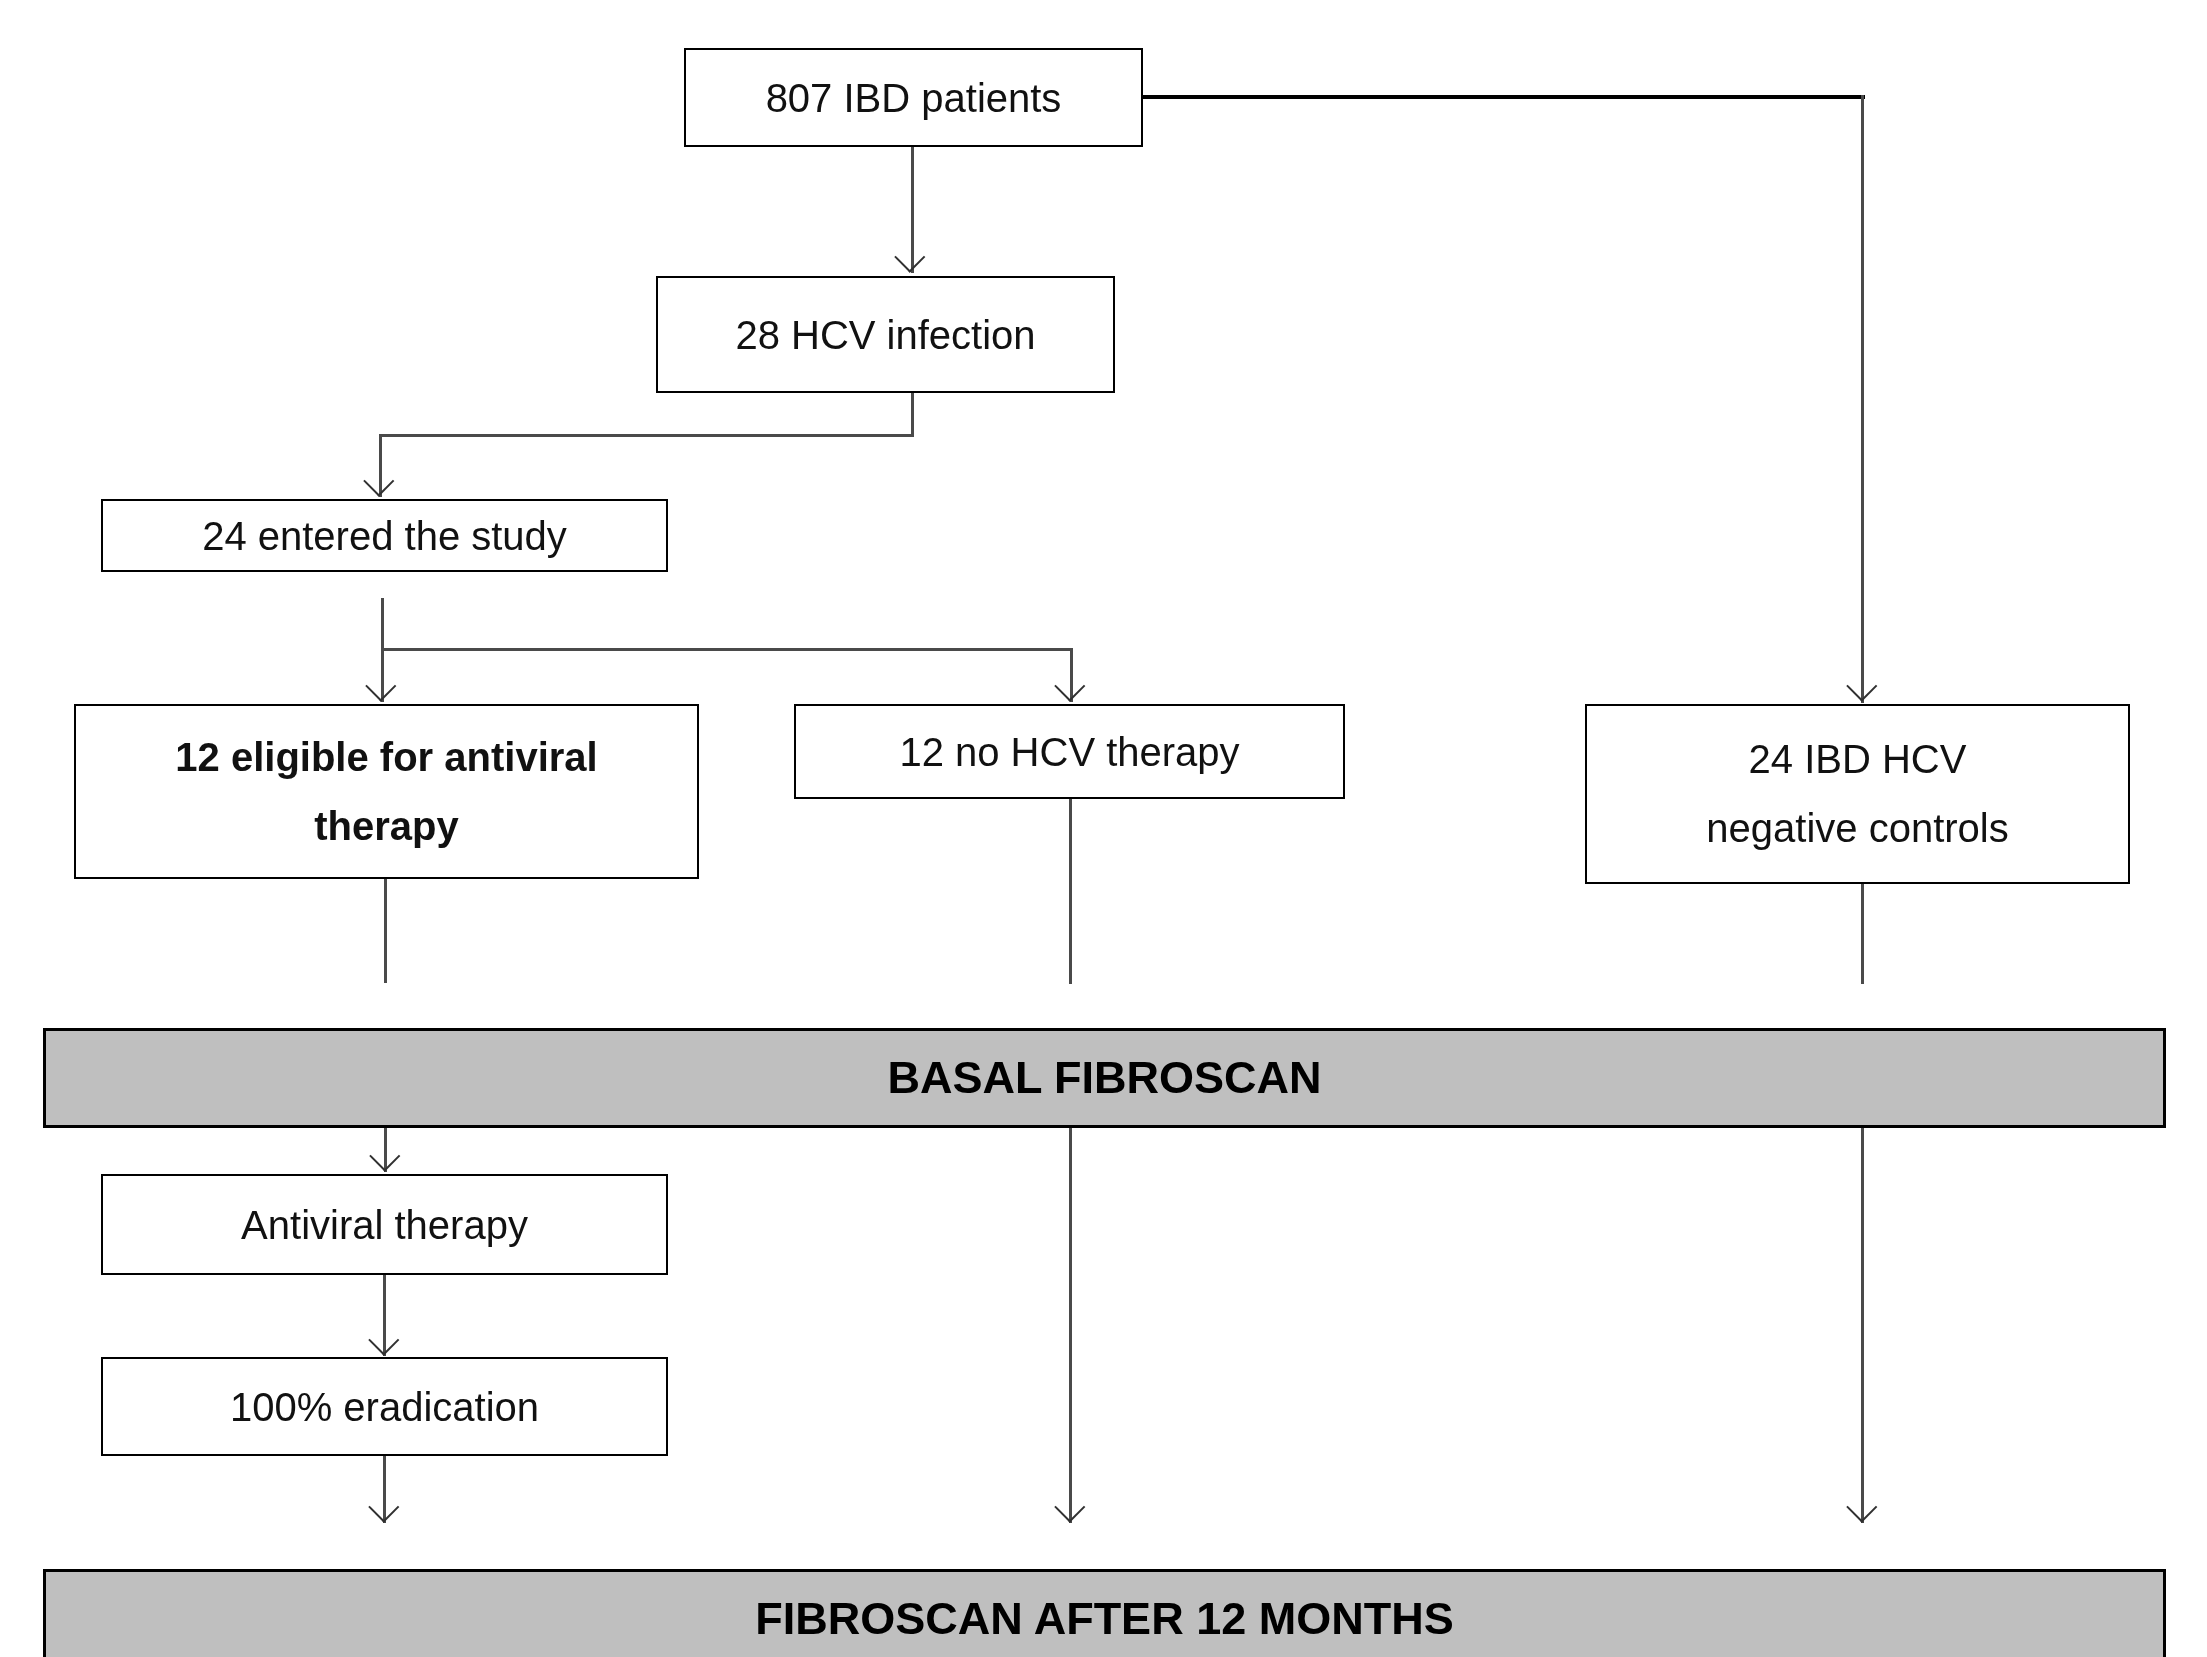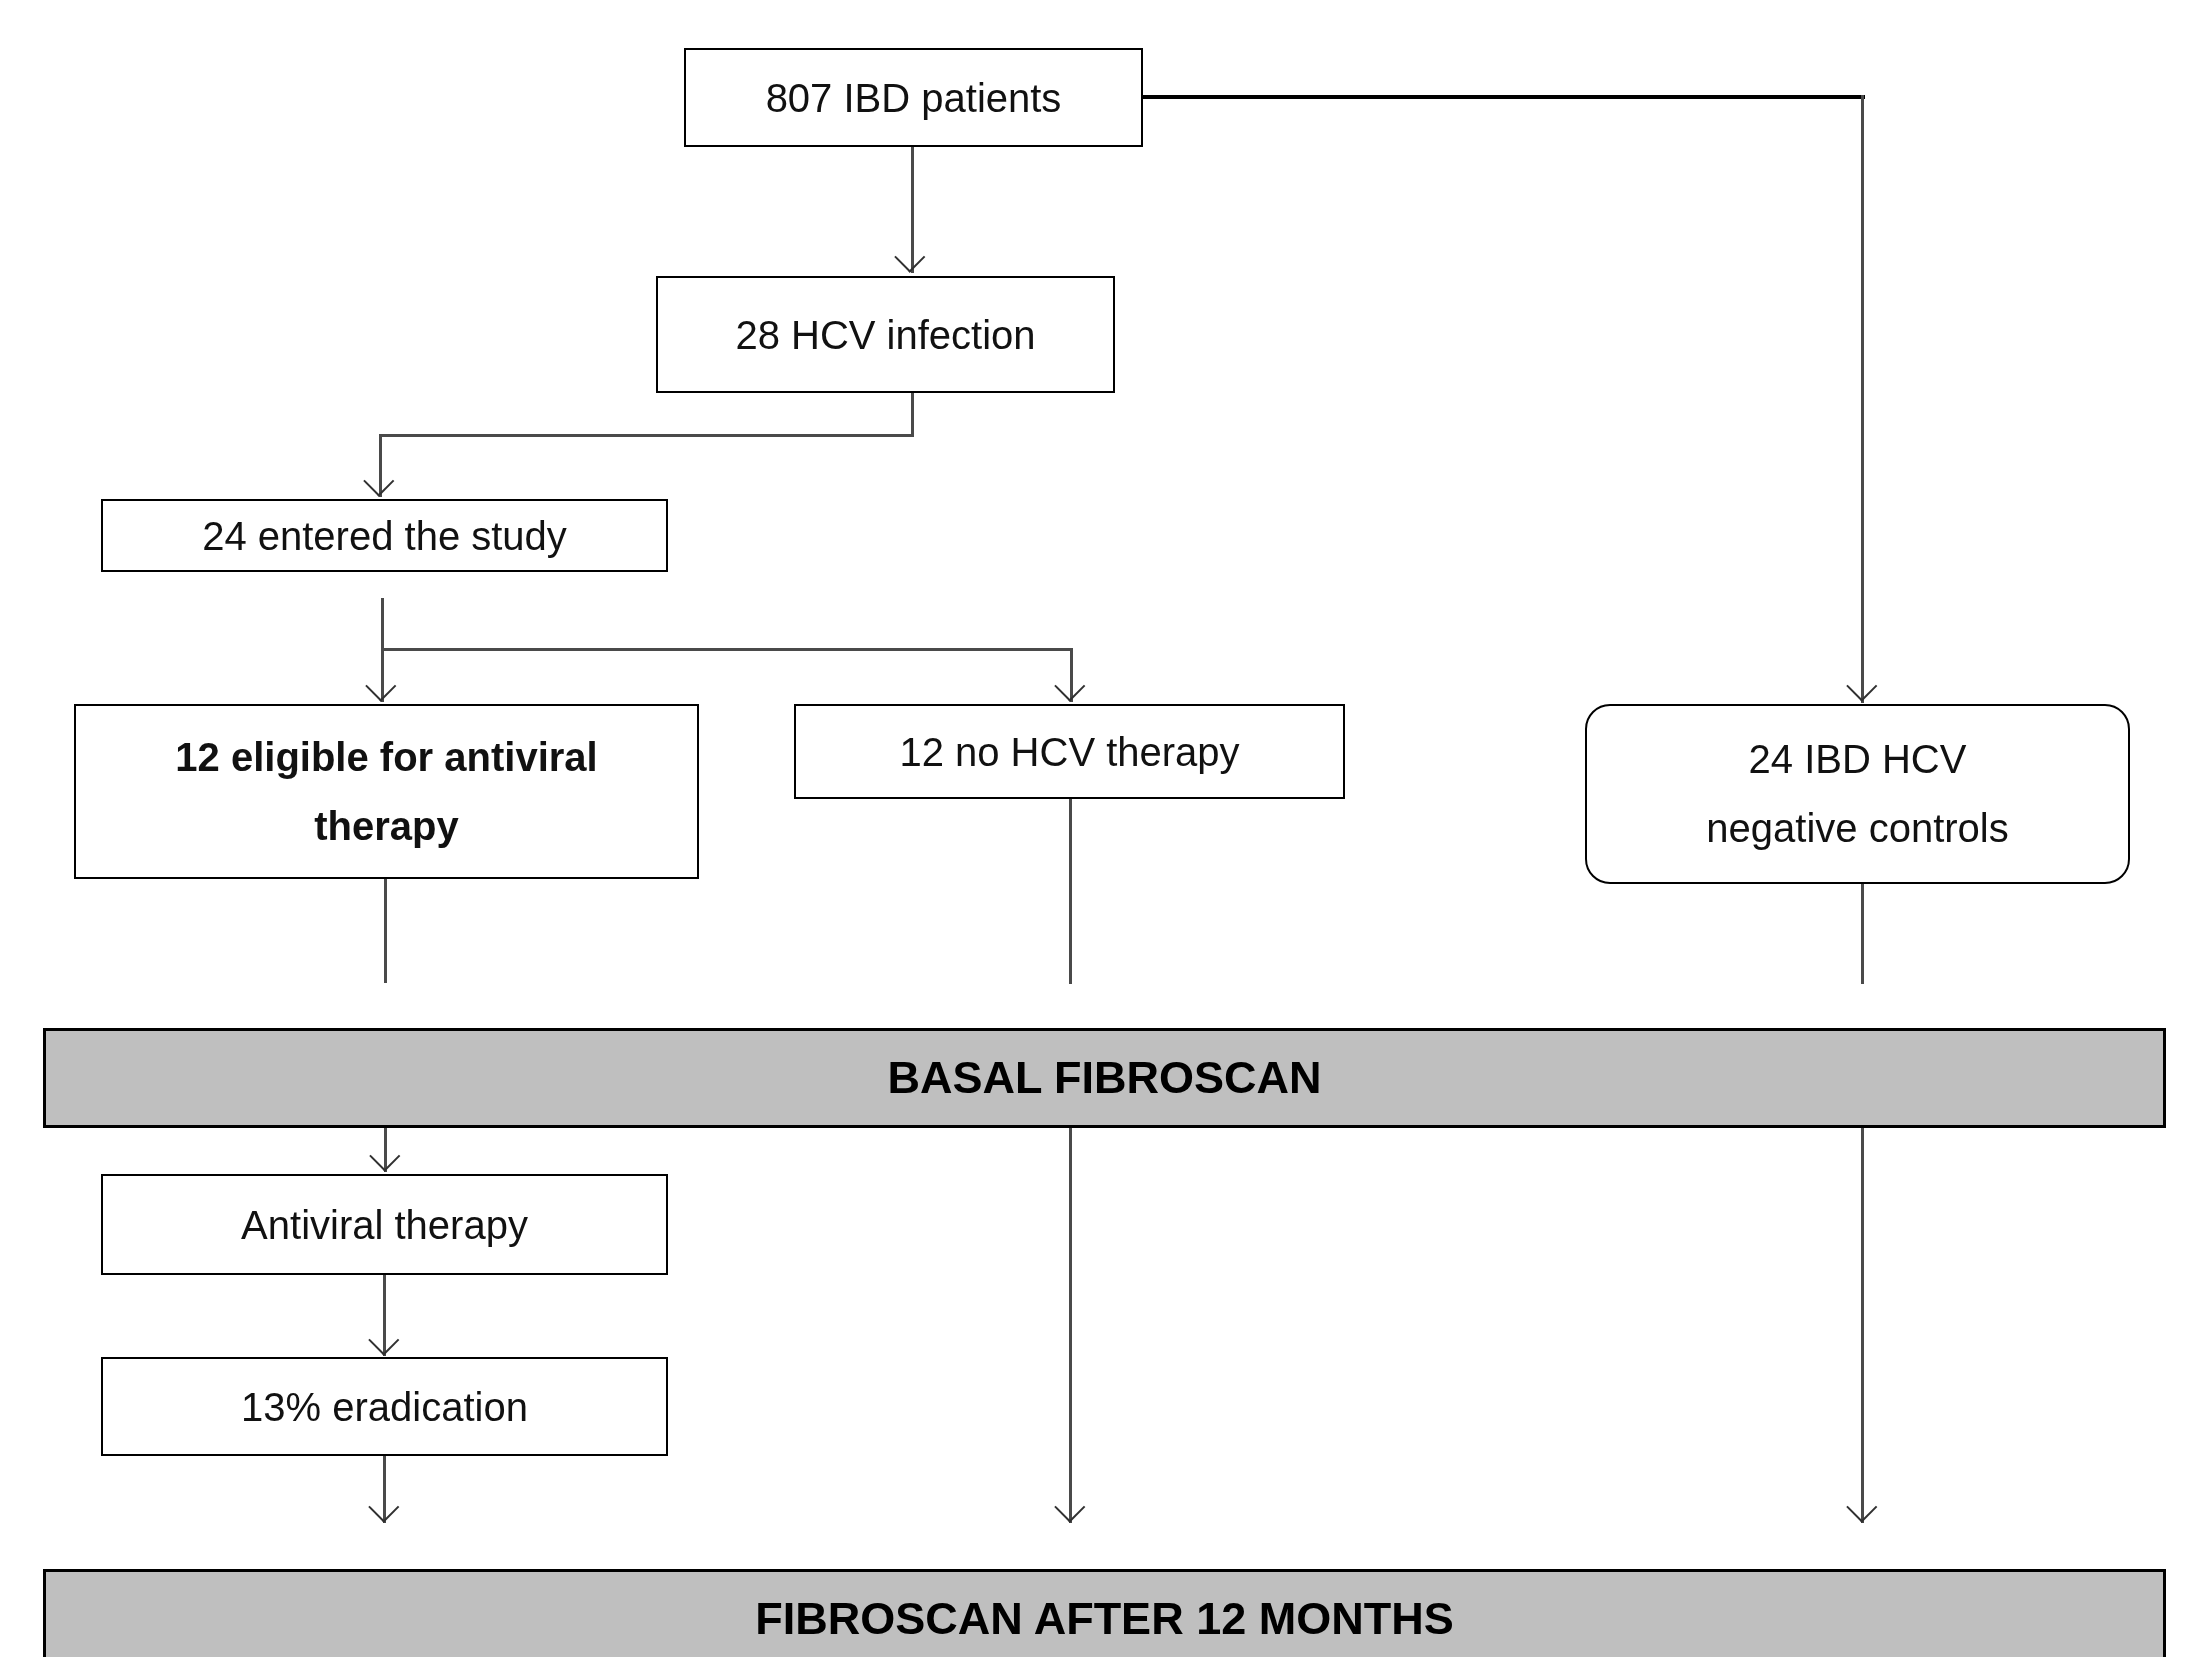--- a/index.html
+++ b/index.html
@@ -107,24 +107,24 @@
   <div class="node" style="left:684px; top:48px; width:459px; height:99px;">807 IBD patients</div>
 
   <div class="node" style="left:656px; top:276px; width:459px; height:117px;">28 HCV infection</div>
 
   <div class="node" style="left:101px; top:499px; width:567px; height:73px;">24 entered the study</div>
 
   <div class="node two-line" style="left:74px; top:704px; width:625px; height:175px; padding:0 56px;font-weight:bold;">12 eligible for antiviral therapy</div>
 
   <div class="node" style="left:794px; top:704px; width:551px; height:95px;">12 no HCV therapy</div>
 
-  <div class="node two-line" style="left:1585px; top:704px; width:545px; height:180px; padding:0 101px;border-radius:25px;">24 IBD HCV negative controls</div>
+  <div class="node two-line" style="left:1585px; top:704px; width:545px; height:180px; padding:0 101px;">24 IBD HCV negative controls</div>
 
   <div class="band" style="left:43px; top:984px; width:2123px; height:100px;">BASAL FIBROSCAN</div>
 
   <div class="node" style="left:101px; top:1174px; width:567px; height:101px;">Antiviral therapy</div>
 
-  <div class="node" style="left:101px; top:1357px; width:567px; height:99px;">13% eradication</div>
+  <div class="node" style="left:101px; top:1357px; width:567px; height:99px;">100% eradication</div>
 
   <div class="band" style="left:43px; top:1525px; width:2123px; height:99px;">FIBROSCAN AFTER 12 MONTHS</div>
 
 </div>
 
 
 </body></html>

